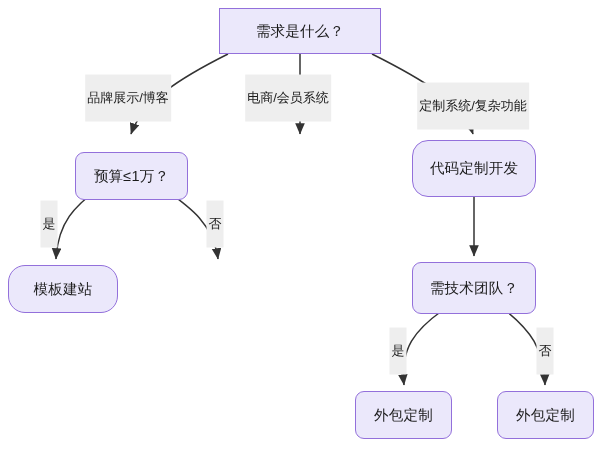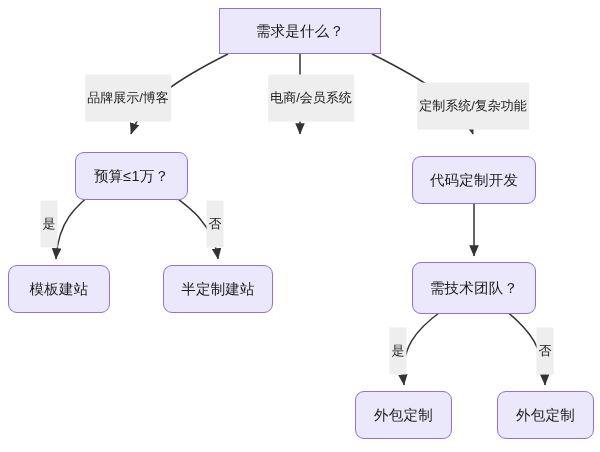--- a/index.html
+++ b/index.html
@@ -85,49 +85,46 @@
 
   <div class="node sharp" style="left:219px; top:8px; width:162px; height:46px;">
     <span>需求是什么？</span>
   </div>
 
   <div class="node rounded" style="left:75px; top:152px; width:113px; height:48px;">
     <span>预算≤1万？</span>
   </div>
 
 
-  <div class="node rounded" style="left:412px; top:156px; width:124px; height:48px;">
+  <div class="node rounded" style="left:412px; top:140px; width:124px; height:57px;border-radius:16px;">
     <span>代码定制开发</span>
   </div>
 
-  <div class="node rounded" style="left:8px; top:265px; width:102px; height:48px;">
+  <div class="node rounded" style="left:8px; top:265px; width:110px; height:48px;border-radius:17px;">
     <span>模板建站</span>
   </div>
 
-  <div class="node rounded" style="left:163px; top:265px; width:110px; height:48px;">
-    <span>半定制建站</span>
-  </div>
 
   <div class="node rounded" style="left:412px; top:262px; width:124px; height:52px;">
     <span>需技术团队？</span>
   </div>
 
   <div class="node rounded" style="left:355px; top:391px; width:97px; height:48px;">
     <span>外包定制</span>
   </div>
 
   <div class="node rounded" style="left:497px; top:391px; width:97px; height:48px;">
     <span>外包定制</span>
   </div>
 
   <div class="edge-label" style="left:128px; top:98px;">
     <span>品牌展示/博客</span>
   </div>
 
-  <div class="edge-label" style="left:311px; top:98px;">
+  <div class="edge-label" style="left:288px; top:98px;">
     <span>电商/会员系统</span>
   </div>
 
   <div class="edge-label" style="left:473px; top:106px;">
     <span>定制系统/复杂功能</span>
   </div>
 
   <div class="edge-label" style="left:49px; top:224px;">
     <span>是</span>
   </div>

